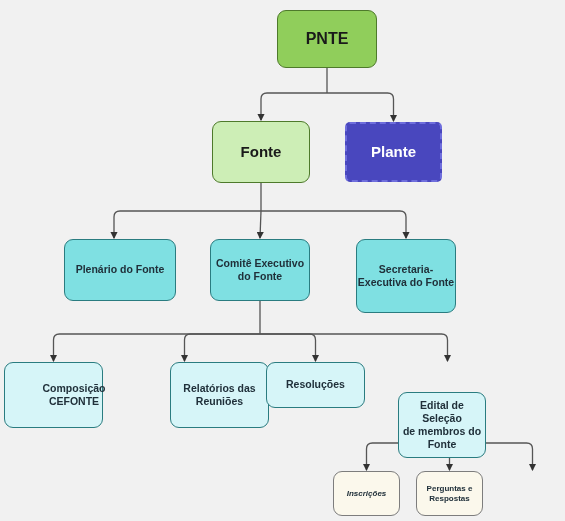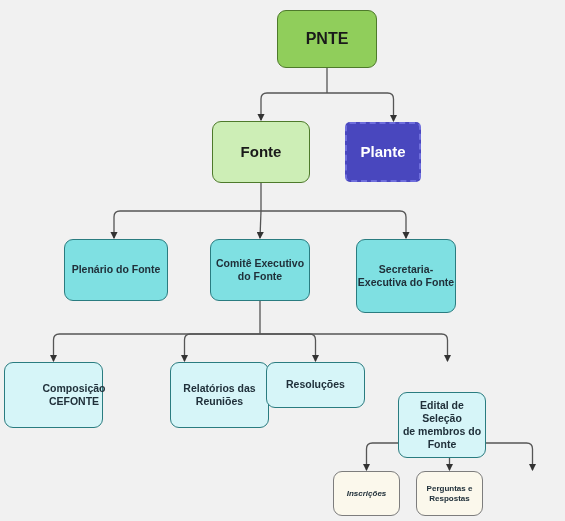--- a/index.html
+++ b/index.html
@@ -107,22 +107,22 @@
         <path d="M 260 334 L 309.5 334 Q 315.5 334 315.5 340 L 315.5 361" marker-end="url(#arrow)"></path>
         <path d="M 260 334 L 441.5 334 Q 447.5 334 447.5 340 L 447.5 361" marker-end="url(#arrow)"></path>
         <path d="M 447.5 428 L 447.5 443"></path>
         <path d="M 447.5 443 L 372.5 443 Q 366.5 443 366.5 449 L 366.5 470" marker-end="url(#arrow)"></path>
         <path d="M 447.5 443 L 443.5 443 Q 449.5 443 449.5 449 L 449.5 470" marker-end="url(#arrow)"></path>
         <path d="M 447.5 443 L 526.5 443 Q 532.5 443 532.5 449 L 532.5 470" marker-end="url(#arrow)"></path>
       </g>
   </svg>
 <div class="node root" style="left: 277px; top: 10px; width: 100px; height: 58px;">PNTE</div>
     <div class="node lvl2-green" style="left: 212px; top: 121px; width: 98px; height: 62px;">Fonte</div>
-    <div class="node lvl2-purple" style="left: 345px; top: 122px; width: 76px; height: 60px;">Plante</div>
-    <div class="node lvl3" style="left: 64px; top: 239px; width: 104px; height: 62px;">Plenário do Fonte</div>
+    <div class="node lvl2-purple" style="left: 345px; top: 122px; width: 97px; height: 60px;">Plante</div>
+    <div class="node lvl3" style="left: 64px; top: 239px; width: 112px; height: 62px;">Plenário do Fonte</div>
     <div class="node lvl3" style="left: 210px; top: 239px; width: 100px; height: 62px;">Comitê Executivo
 do Fonte</div>
     <div class="node lvl3" style="left: 356px; top: 239px; width: 100px; height: 74px;">Secretaria-
 Executiva do Fonte</div>
     <div class="node lvl4" style="left: 4px; top: 362px; width: 99px; height: 66px; padding-left: 41px;">Composição
 CEFONTE</div>
     <div class="node lvl4" style="left: 135px; top: 362px; width: 99px; height: 66px; margin-left: 35px;">Relatórios das
 Reuniões</div>
     <div class="node lvl4" style="left: 266px; top: 362px; width: 99px; height: 46px;">Resoluções</div>
     <div class="node lvl4" style="left: 398px; top: 364px; width: 88px; height: 66px; margin-top: 28px;">Edital de Seleção

